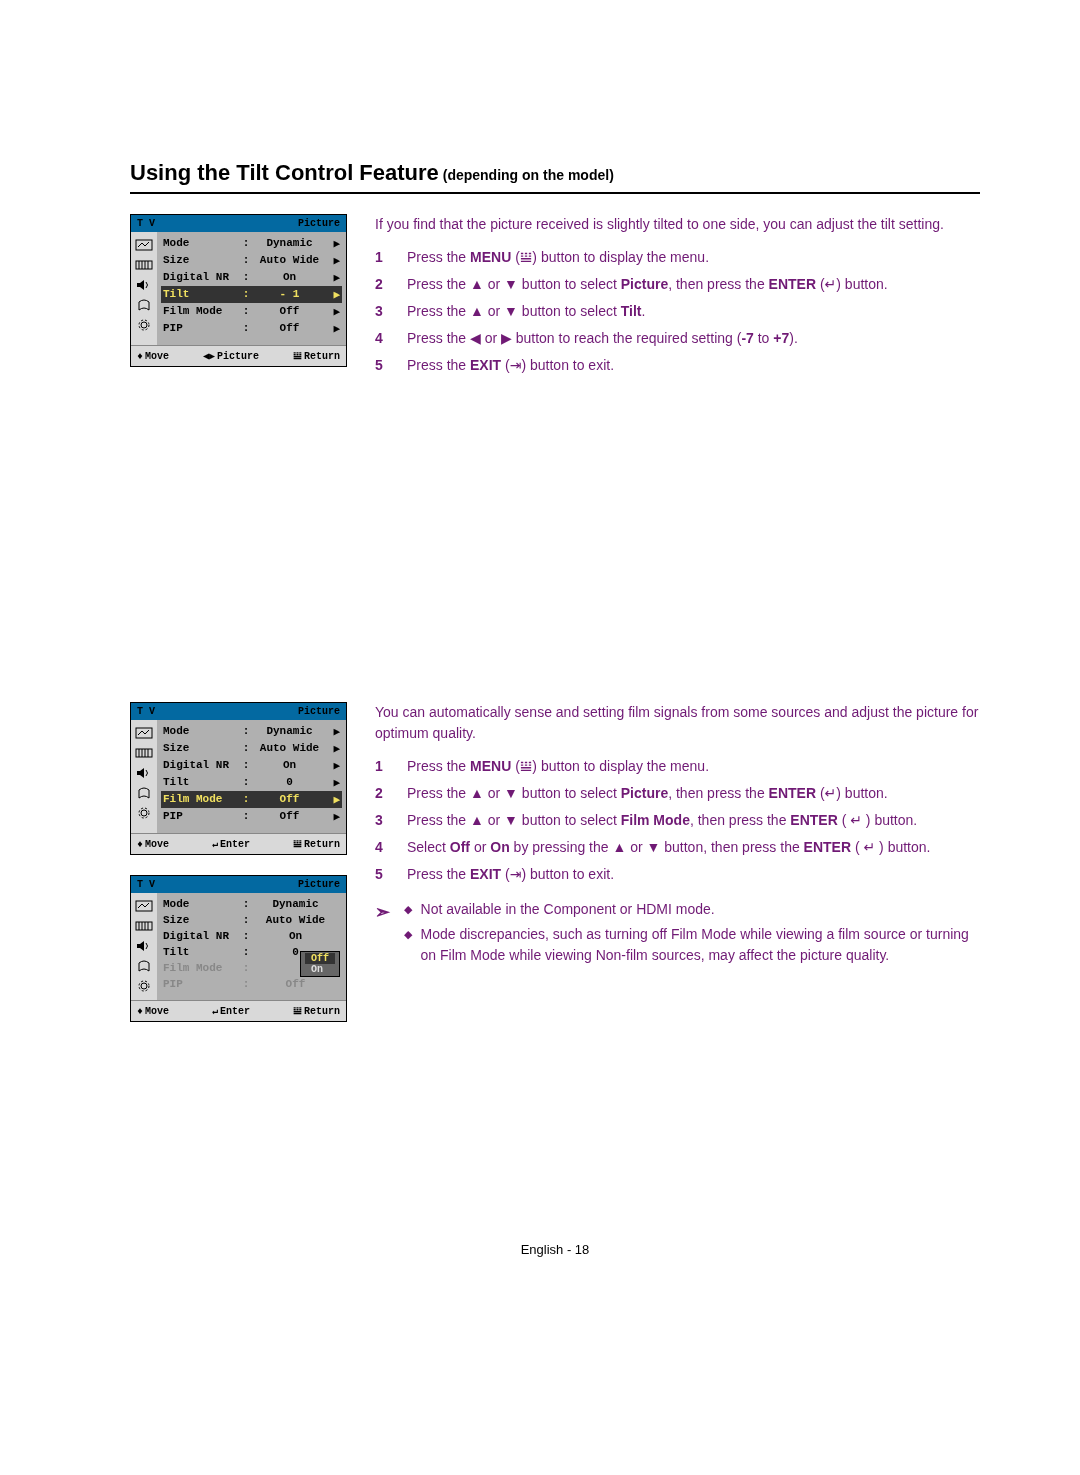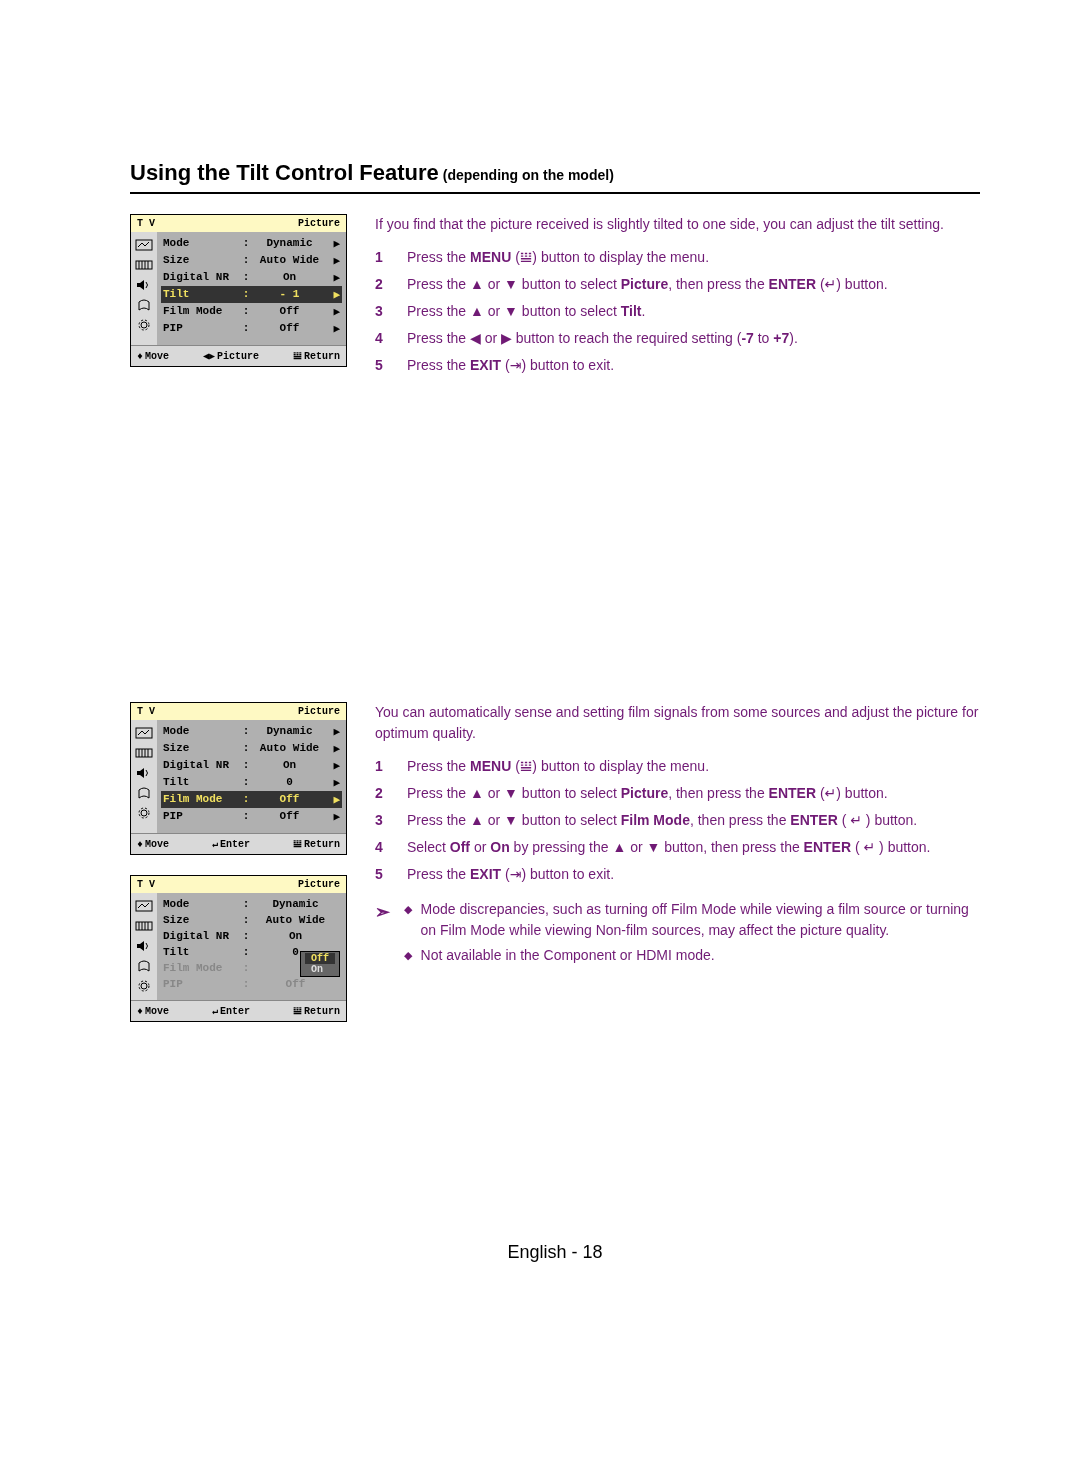--- a/index.html
+++ b/index.html
@@ -39,21 +39,21 @@
     width: 215px;
     border: 1px solid #000;
     font-family: "Courier New", monospace;
     font-size: 11px;
     font-weight: bold;
     color: #000;
   }
   .osd-header {
     display: flex;
     justify-content: space-between;
-    background: #fef9c3;
+    background: #0369a1;
     padding: 3px 6px;
     font-size: 10px;
   }
   .osd-body {
     display: flex;
   }
   .osd-icons {
     width: 26px;
     background: #d9d9d9;
     display: flex;
@@ -138,21 +138,21 @@
   }
   .notes ul li::before {
     content: "◆";
     font-size: 11px;
     line-height: 20px;
   }
   .notes ul li span { flex: 1; }
 
   .footer-page {
     text-align: center;
-    font-size: 18px;
+    font-size: 13px;
     margin-top: 220px;
   }
 </style>
 </head>
 <body>
 
 <div class="page">
 
 <div class="section-title">
   <span>Using the Tilt Control Feature</span><span class="sub"> (depending on the model)</span>
@@ -359,24 +359,24 @@
           </li>
       <li>
             <span class="num">5</span>
             <span class="txt">Press the <span class="b">EXIT</span> (⇥) button to exit.</span>
           </li>
     </ol>
     <div class="notes">
       <div class="note-arrow">➣</div>
       <ul>
         <li>
-              <span>Mode discrepancies, such as turning off <span class="b">Film Mode</span> while viewing a film source or turning on <span class="b">Film Mode</span> while viewing Non-film sources, may affect the picture quality.</span>
+              <span>Not available in the Component or HDMI mode.</span>
             </li>
         <li>
-              <span>Not available in the Component or HDMI mode.</span>
+              <span>Mode discrepancies, such as turning off <span class="b">Film Mode</span> while viewing a film source or turning on <span class="b">Film Mode</span> while viewing Non-film sources, may affect the picture quality.</span>
             </li>
       </ul>
     </div>
   </div>
 </div>
 
 <div class="footer-page">English - 18</div>
 
 </div>
 

